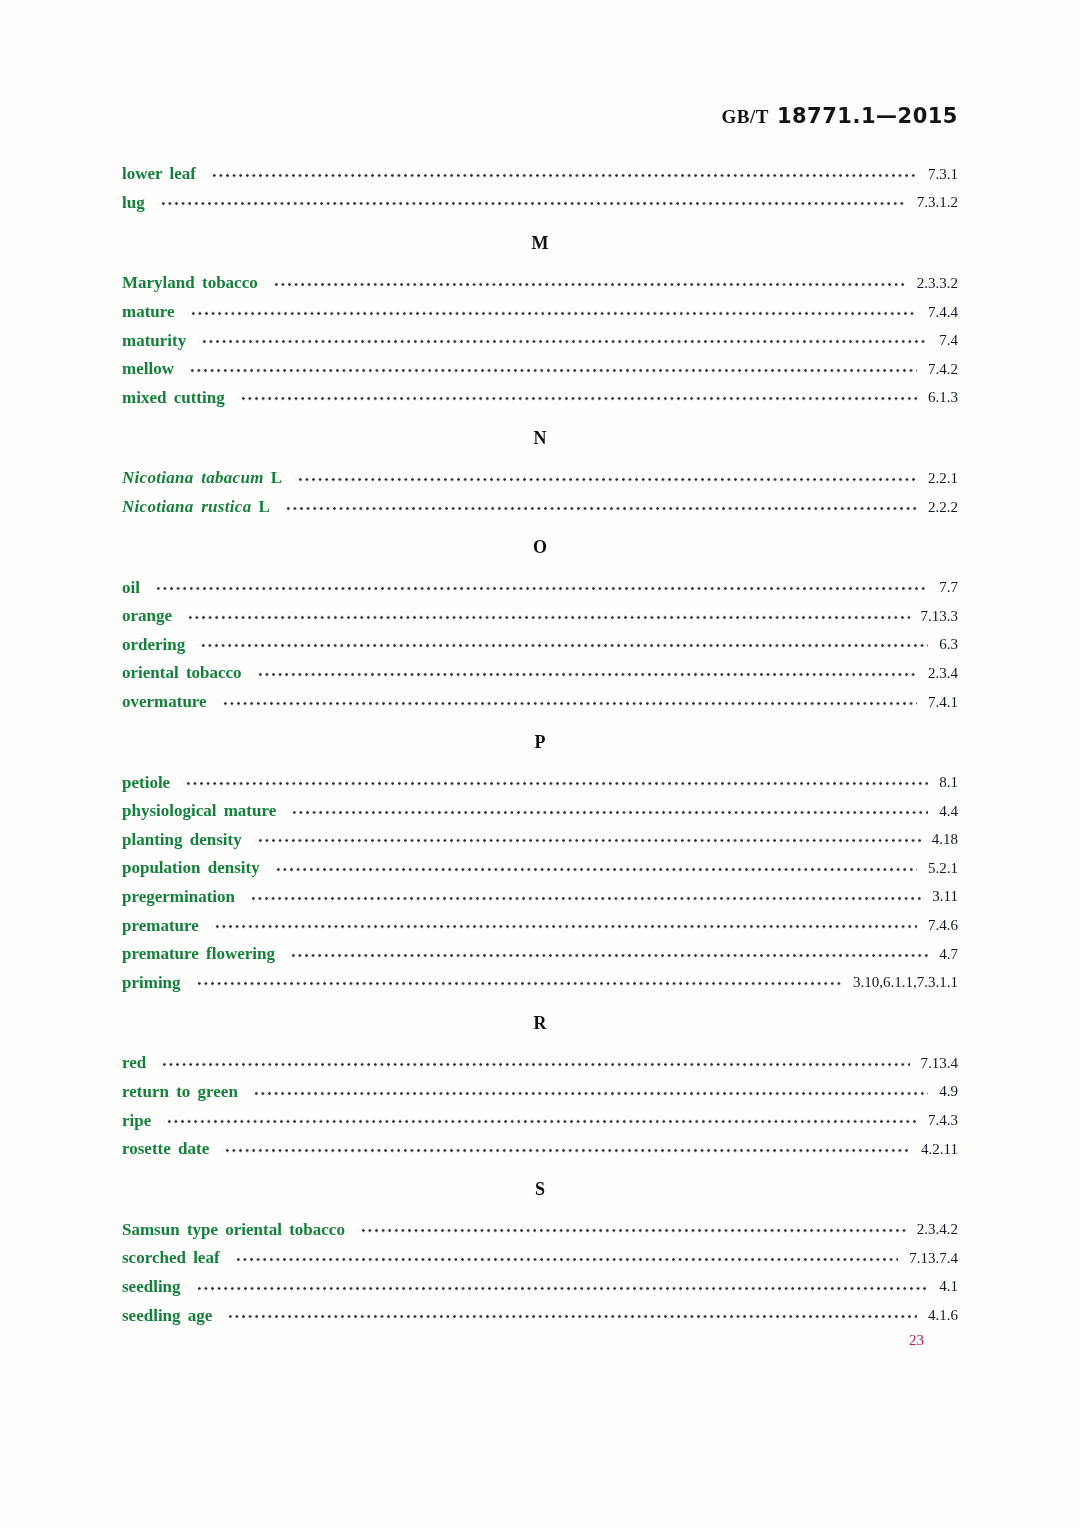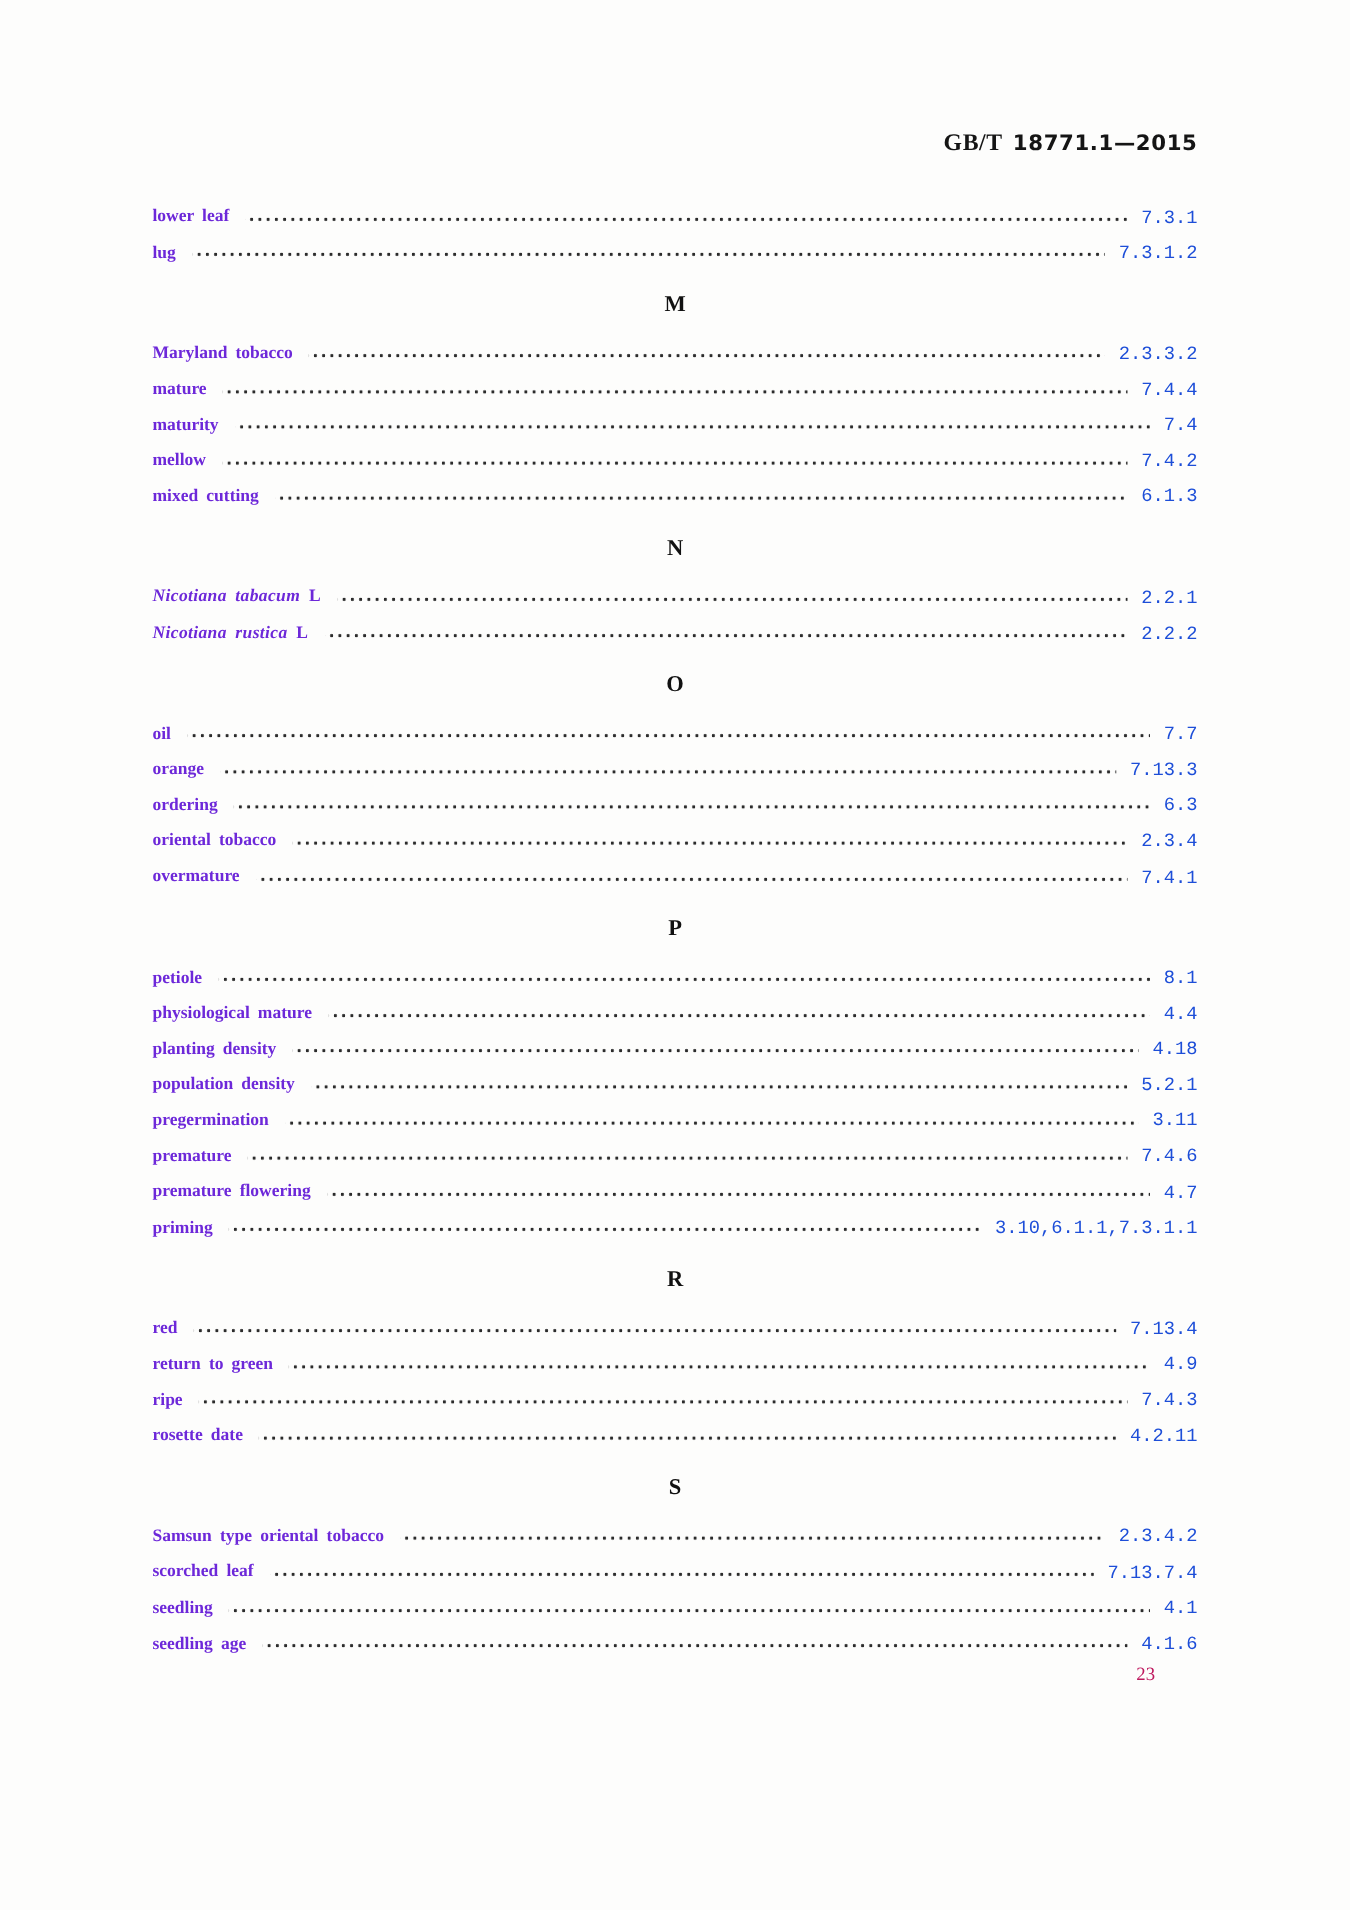--- a/index.html
+++ b/index.html
@@ -20,51 +20,51 @@
     font-size:19px;
     letter-spacing:.5px;
     white-space:nowrap;
   }
   .doc-header .code-prefix{
     font-family:"Liberation Serif","DejaVu Serif",serif;
     margin-right:8px;
   }
   .doc-header .code-number{
     font-family:"DejaVu Sans","Liberation Sans",sans-serif;
-    font-size:17px;
+    font-size:21px;
     margin-top:33px;
   }
   .index{margin-top:26px;}
   .row{
     height:28.6px;
     display:flex;
     align-items:center;
   }
   .term{
     font-weight:bold;
-    font-size:14px;
+    font-size:17px;
     word-spacing:3px;
     white-space:nowrap;
-    color:#6d28d9;
+    color:#15803d;
   }
   .term.italic{font-style:italic;letter-spacing:.3px;}
   .term .suffix{font-style:normal;margin-left:7px;}
   .leader{
     flex:1;
     align-self:stretch;
     margin:0 11px 0 13px;
     background-image:radial-gradient(circle,#2b2b2b 1.15px,rgba(0,0,0,0) 1.5px);
     background-size:6.6px 6.6px;
     background-repeat:repeat-x;
     background-position:2px 54%;
   }
   .ref{
-    font-family:Liberation Mono, monospace;
+    font-family:Liberation Serif, serif;
     font-size:15px;
-    color:#1d4ed8;
+    color:#0f172a;
     white-space:nowrap;
   }
   .section-letter{
     height:28px;
     margin:12px 0;
     text-align:center;
     font-weight:bold;
     font-size:18px;
     line-height:28px;
     color:#111;

